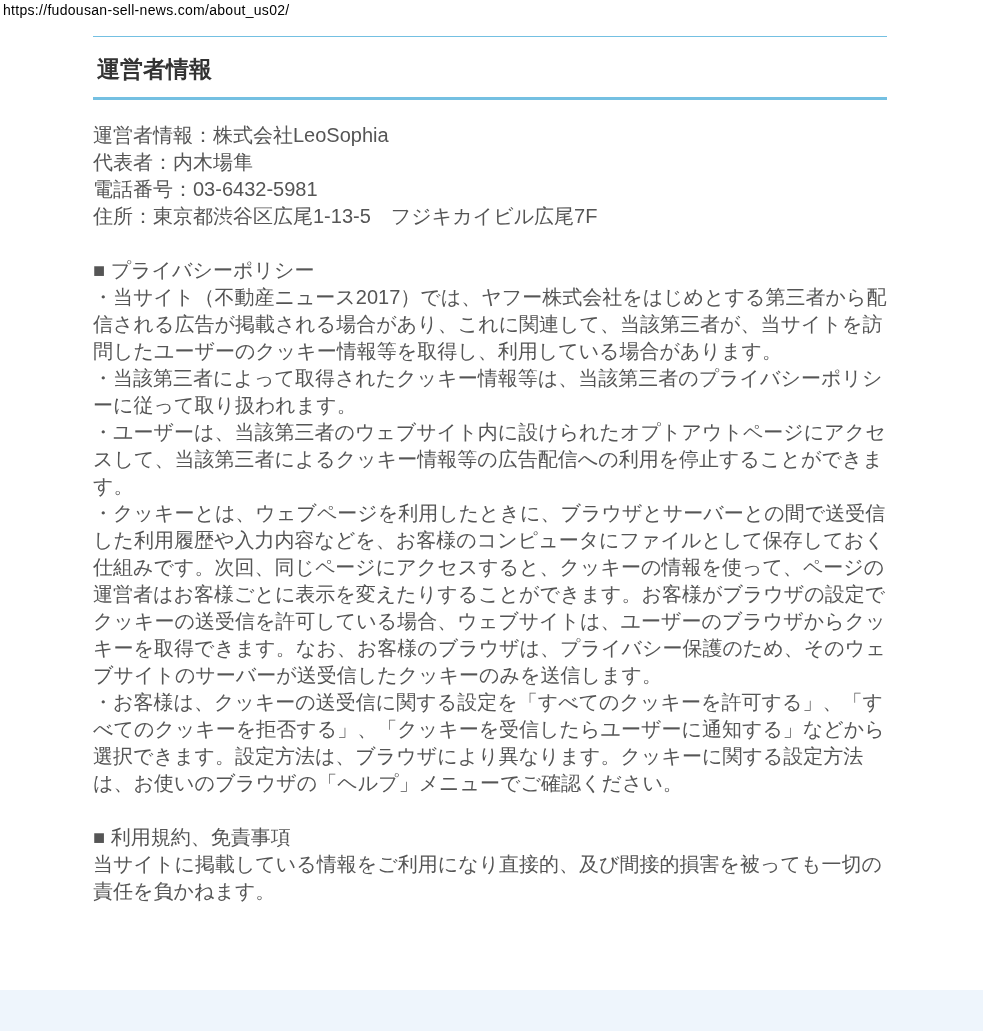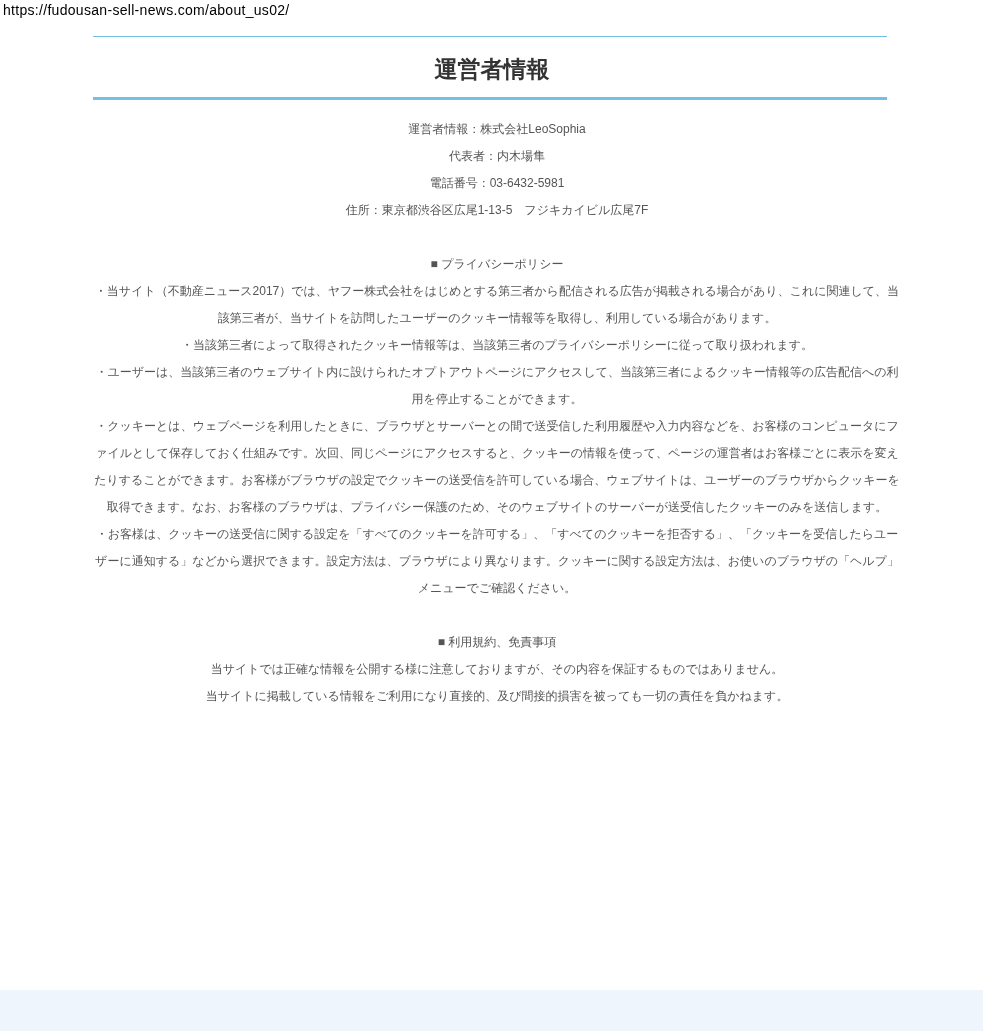--- a/index.html
+++ b/index.html
@@ -23,21 +23,20 @@
     line-height: 18px;
     color: #000000;
     letter-spacing: 0.3px;
     white-space: nowrap;
   }
   .content {
     position: absolute;
     left: 93px;
     top: 36px;
     width: 794px;
-    text-align: center;
   }
   .rule-top {
     height: 1px;
     width: 100%;
     background: var(--accent, #79c3e3);
   }
   .page-title {
     margin: 19px 0 0 0;
     padding-left: 4px;
     font-size: 23px;
@@ -45,23 +44,23 @@
     font-weight: bold;
     color: var(--heading, #333333);
   }
   .rule-bottom {
     margin-top: 15px;
     height: 3px;
     width: 100%;
     background: var(--accent, #74c0e2);
   }
   .text-body {
-    margin-top: 16px;
+    margin-top: 22px;
     width: 808px;
-    font-size: 12px;
+    font-size: 20px;
     line-height: 27px;
     color: var(--body, #555555);
   }
   .text-body p {
     margin: 0;
     overflow-wrap: break-word;
     word-break: break-all;
   }
   .spacer {
     height: 27px;
@@ -100,19 +99,18 @@
     <p>■ プライバシーポリシー</p>
     <p>・当サイト（不動産ニュース2017）では、ヤフー株式会社をはじめとする第三者から配信される広告が掲載される場合があり、これに関連して、当該第三者が、当サイトを訪問したユーザーのクッキー情報等を取得し、利用している場合があります。</p>
     <p>・当該第三者によって取得されたクッキー情報等は、当該第三者のプライバシーポリシーに従って取り扱われます。</p>
     <p>・ユーザーは、当該第三者のウェブサイト内に設けられたオプトアウトページにアクセスして、当該第三者によるクッキー情報等の広告配信への利用を停止することができます。</p>
     <p>・クッキーとは、ウェブページを利用したときに、ブラウザとサーバーとの間で送受信した利用履歴や入力内容などを、お客様のコンピュータにファイルとして保存しておく仕組みです。次回、同じページにアクセスすると、クッキーの情報を使って、ページの運営者はお客様ごとに表示を変えたりすることができます。お客様がブラウザの設定でクッキーの送受信を許可している場合、ウェブサイトは、ユーザーのブラウザからクッキーを取得できます。なお、お客様のブラウザは、プライバシー保護のため、そのウェブサイトのサーバーが送受信したクッキーのみを送信します。</p>
     <p>・お客様は、クッキーの送受信に関する設定を「すべてのクッキーを許可する」、「すべてのクッキーを拒否する」、「クッキーを受信したらユーザーに通知する」などから選択できます。設定方法は、ブラウザにより異なります。クッキーに関する設定方法は、お使いのブラウザの「ヘルプ」メニューでご確認ください。</p>
 
     <div class="spacer"></div>
 
     <p>■ 利用規約、免責事項</p>
-    <p>当サイトでは正確な情報を公開する様に注意しておりますが、その内容を保証するものではありません。</p>
     <p>当サイトに掲載している情報をご利用になり直接的、及び間接的損害を被っても一切の責任を負かねます。</p>
 
   </div>
 </div>
 
 <div class="footer-band"></div>
 
 </body></html>

